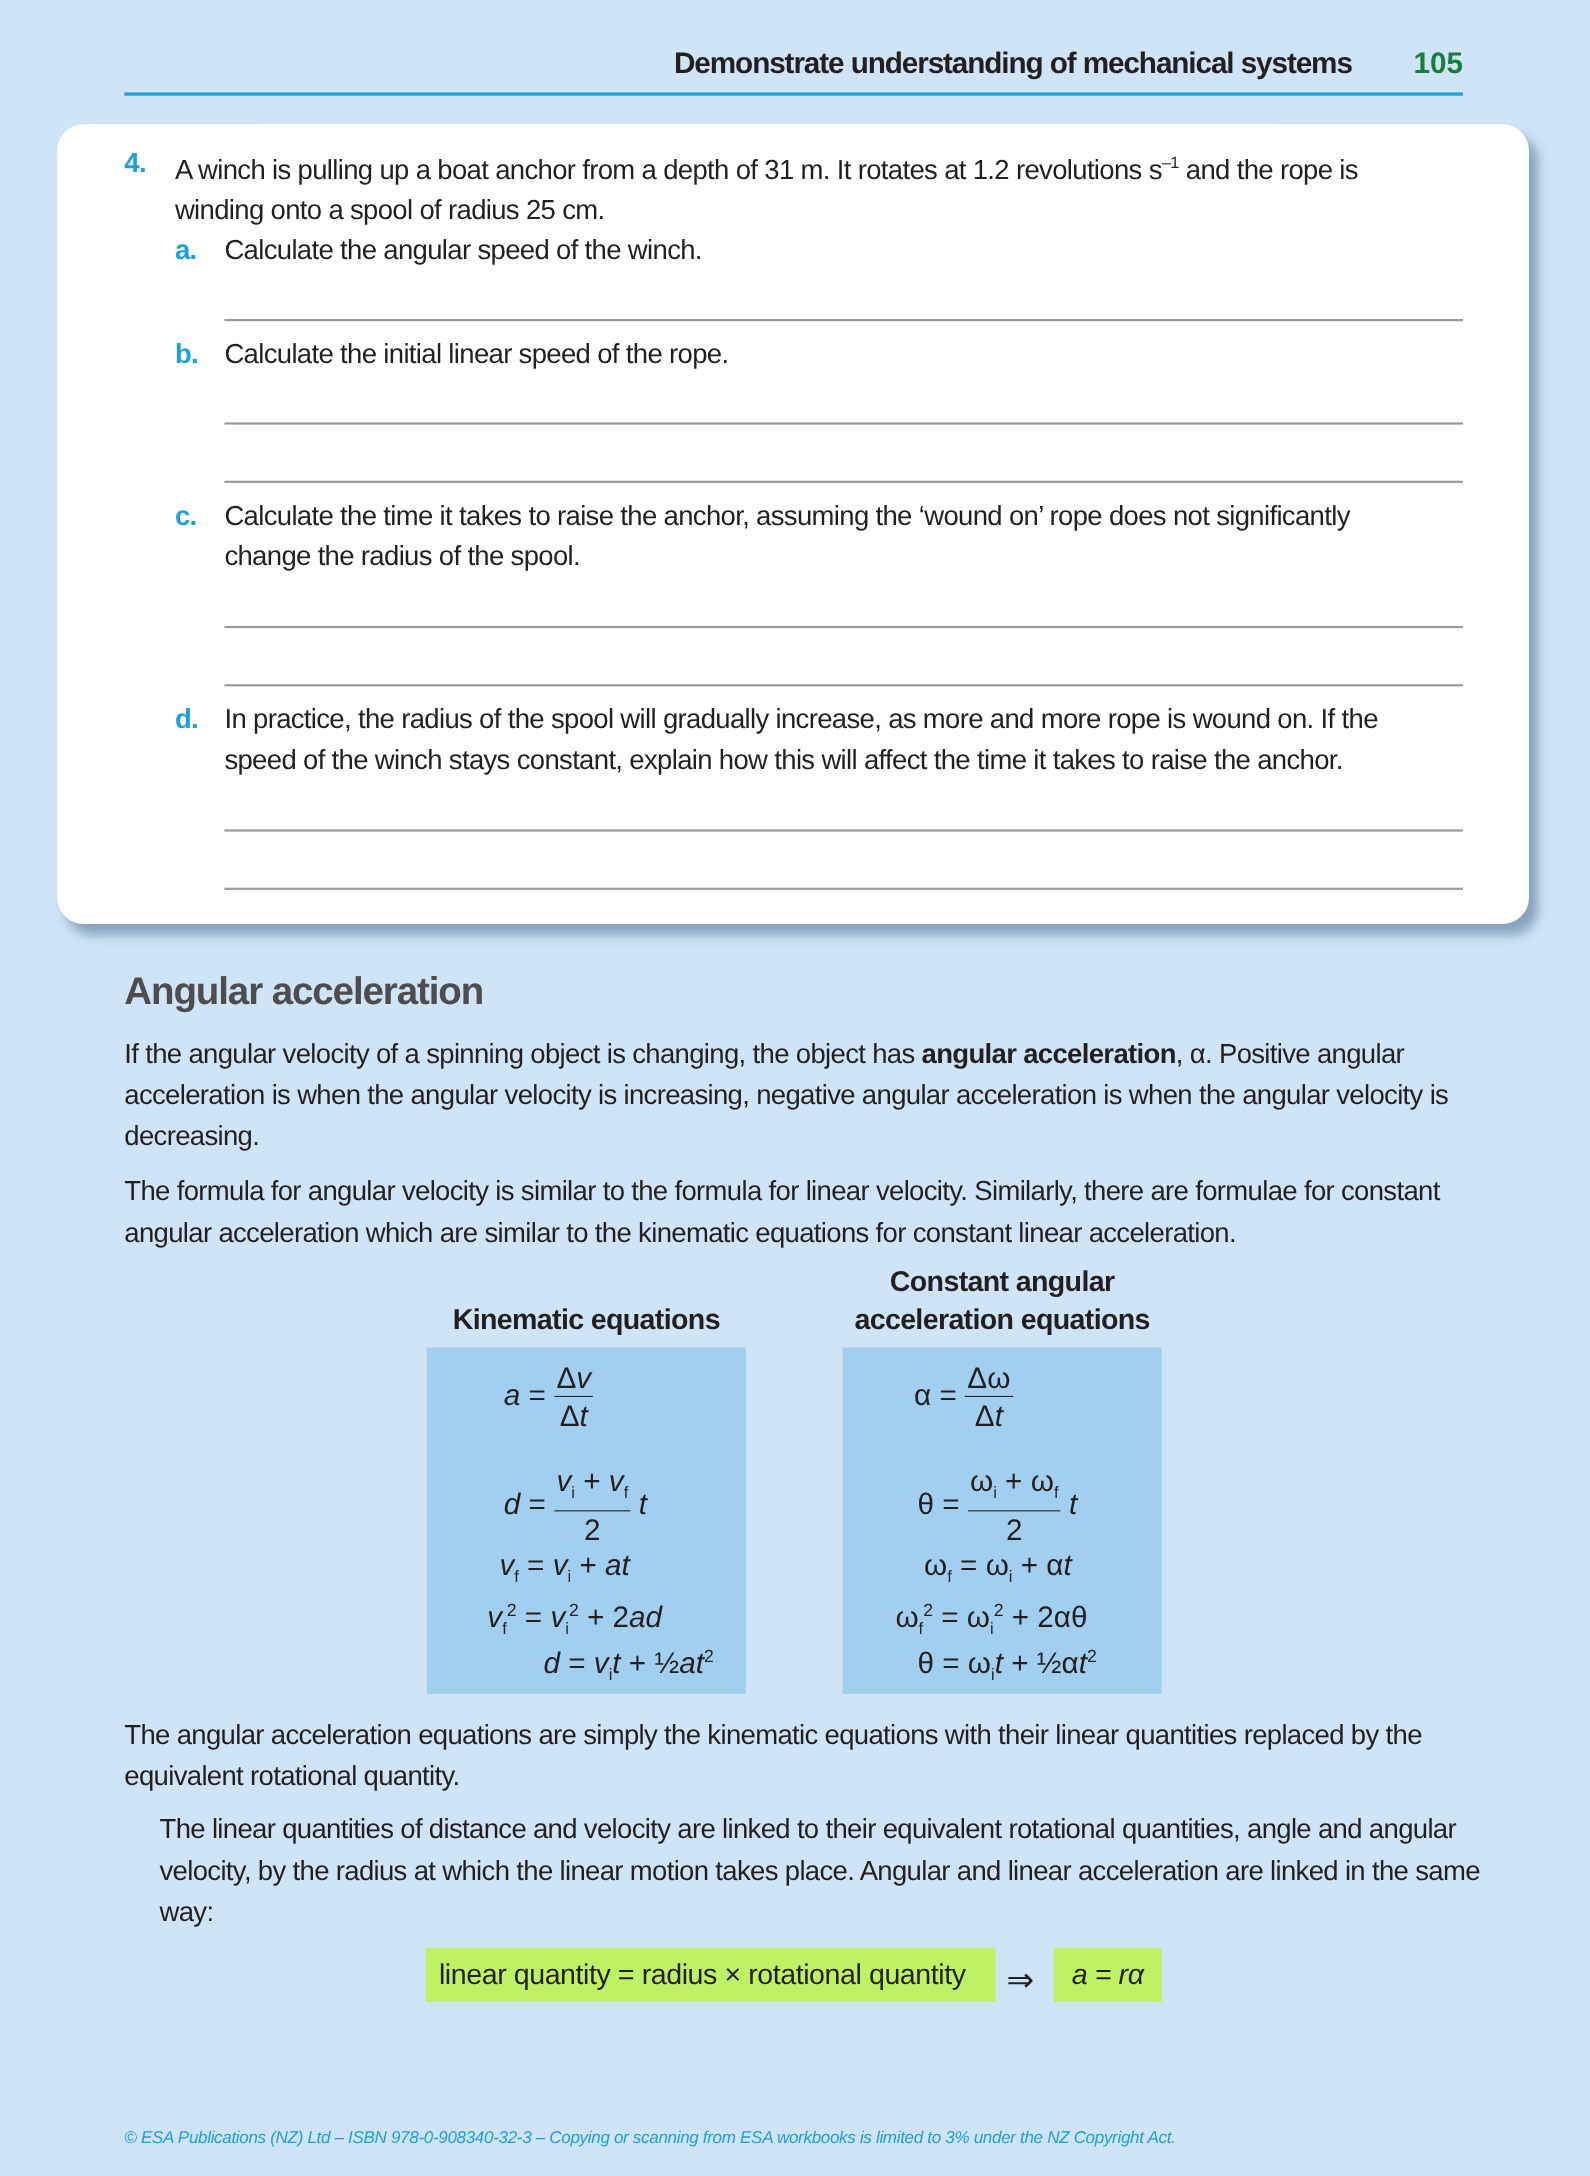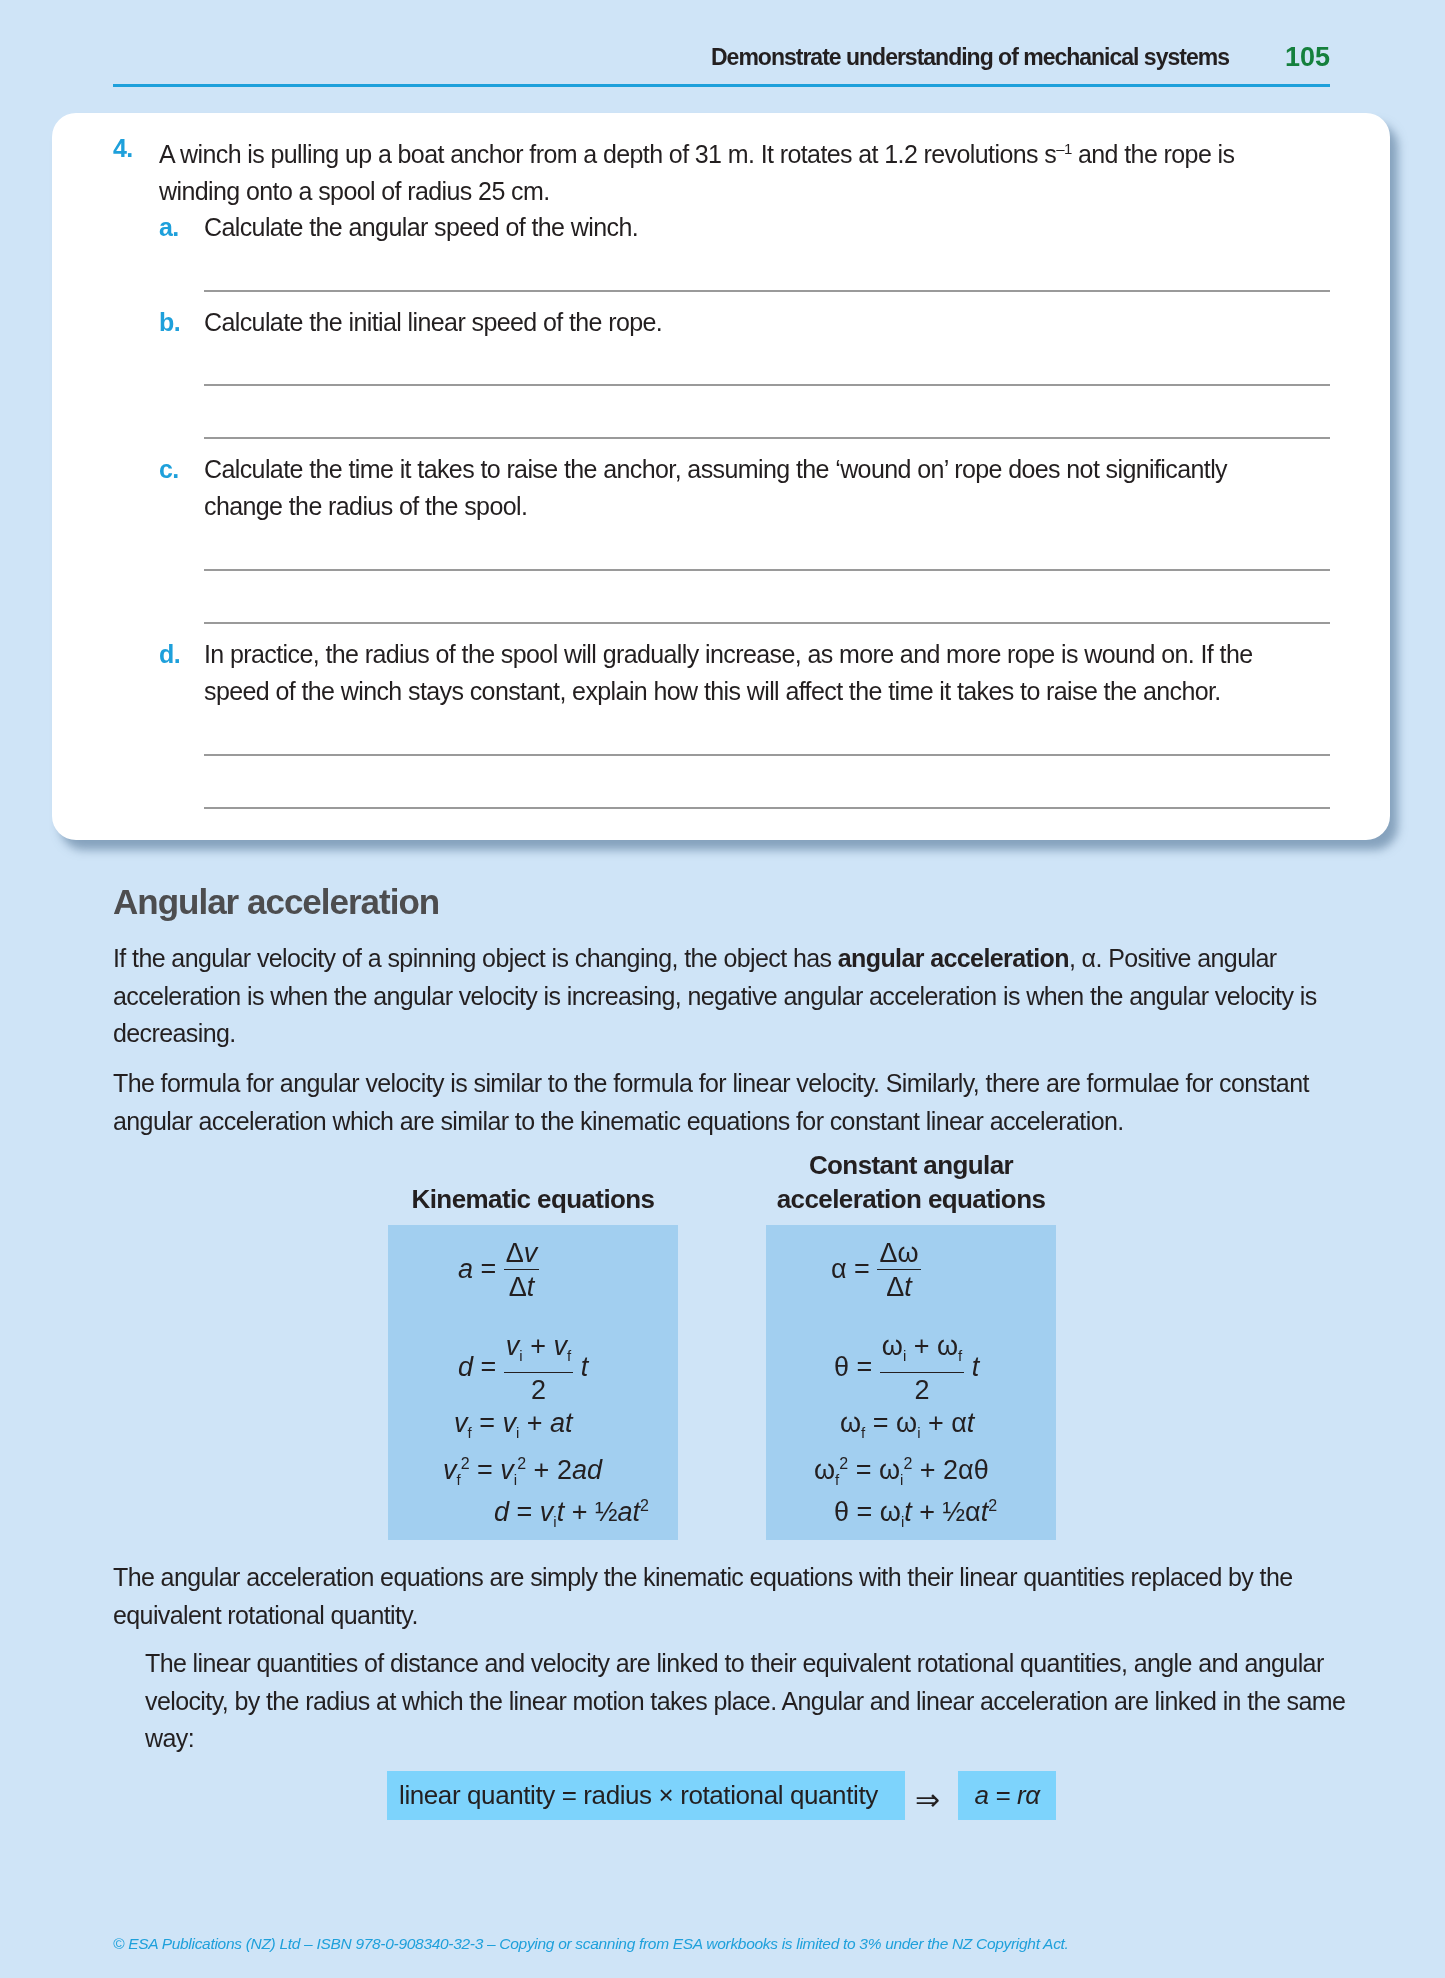--- a/index.html
+++ b/index.html
@@ -10,21 +10,21 @@
     color: #231f20;
     position: relative;
     overflow: hidden;
   }
   .page-header {
     position: absolute; left: 113px; top: 30px; width: 1217px; height: 54px;
     border-bottom: 3px solid #1ea0db;
     display: flex; justify-content: flex-end; align-items: center;
   }
   .header-title {
-    font-weight: bold; font-size: 23px; letter-spacing: -1px; color: #231f20;
+    font-weight: bold; font-size: 27px; letter-spacing: -1px; color: #231f20;
     margin-right: 56px;
   }
   .page-number { font-weight: bold; font-size: 27px; color: #15803d; }
 
   .card {
     position: absolute; left: 52px; top: 113px; width: 1338px; height: 727px;
     background: #ffffff; border-radius: 24px;
     box-shadow: 8px 10px 10px rgba(110,140,170,0.75);
   }
   .q-row { position: absolute; font-size: 25px; letter-spacing: -0.6px; line-height: 37px; }
@@ -54,21 +54,21 @@
     white-space: nowrap;
   }
   .eq i { font-style: italic; }
   .frac { display: inline-block; vertical-align: middle; text-align: center; }
   .frac .num { display: block; padding: 0 2px; border-bottom: 1.5px solid #231f20; line-height: 32px; }
   .frac .den { display: block; line-height: 34px; }
   .eq sub { font-size: 15px; }
   .eq sup { font-size: 16px; }
 
   .link-box {
-    position: absolute; top: 1771px; height: 49px; background: #7dd3fc;
+    position: absolute; top: 1771px; height: 49px; background: #bef264;
     font-size: 26px; letter-spacing: -0.4px; line-height: 49px;
   }
   .arrow { position: absolute; left: 915px; top: 1782px; font-size: 30px; }
 
   .footer {
     position: absolute; left: 113px; top: 1965px; width: 1250px;
     font-size: 15.5px; font-style: italic; color: #1ea0db; letter-spacing: -0.3px;
     transform: translateY(-30px);
   }
 </style>

